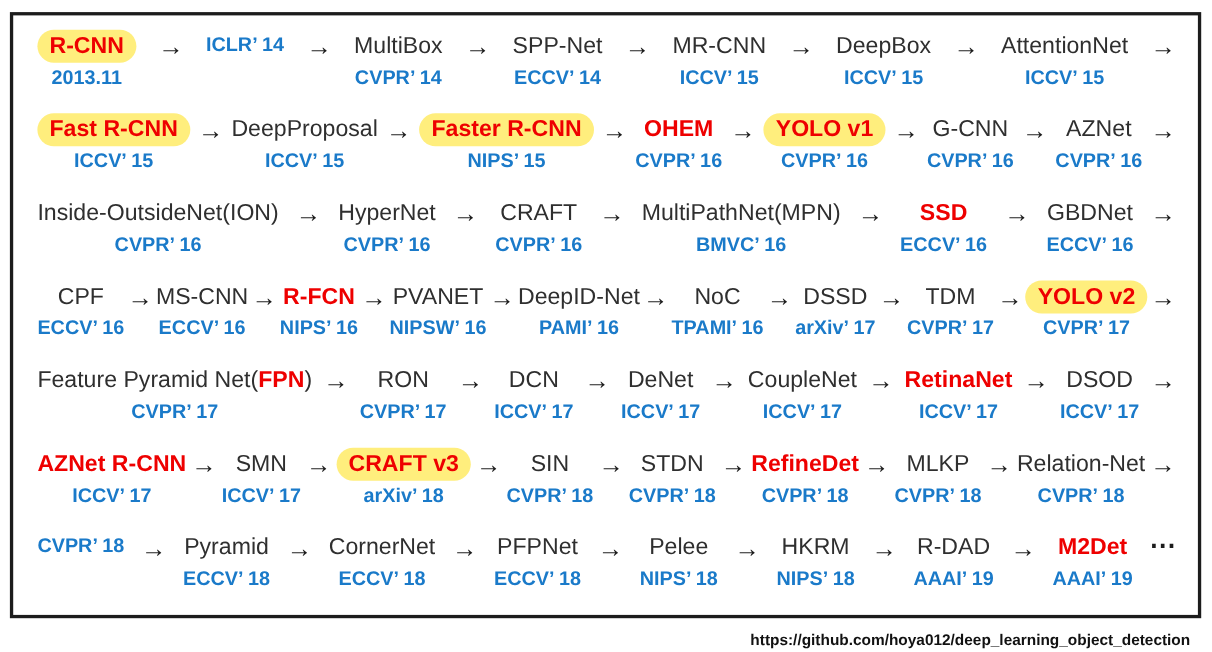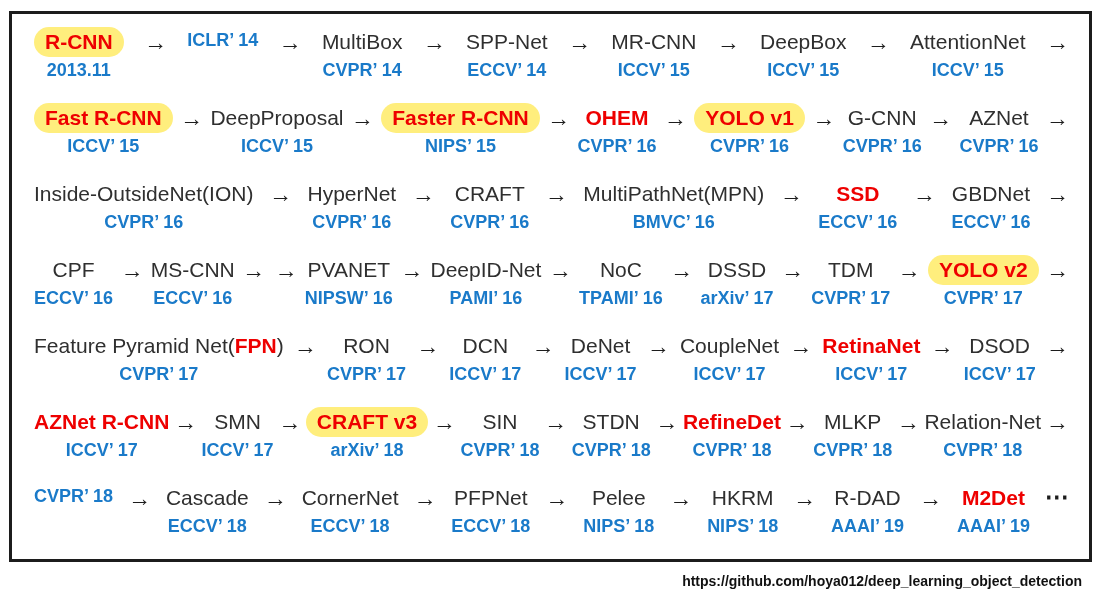--- a/index.html
+++ b/index.html
@@ -197,20 +197,24 @@
         <div class="node">
           <div class="name">CPF</div>
           <div class="venue">ECCV’ 16</div>
         </div>
         <div class="arrow">→</div>
         <div class="node">
           <div class="name">MS-CNN</div>
           <div class="venue">ECCV’ 16</div>
         </div>
         <div class="arrow">→</div>
+        <div class="node">
+          <div class="name red">R-FCN</div>
+          <div class="venue">NIPS’ 16</div>
+        </div>
         <div class="arrow">→</div>
         <div class="node">
           <div class="name">PVANET</div>
           <div class="venue">NIPSW’ 16</div>
         </div>
         <div class="arrow">→</div>
         <div class="node">
           <div class="name">DeepID-Net</div>
           <div class="venue">PAMI’ 16</div>
         </div>
@@ -314,21 +318,21 @@
           <div class="venue">CVPR’ 18</div>
         </div>
         <div class="arrow">→</div>
       </div>
       <div class="row">
         <div class="node">
           <div class="venue">CVPR’ 18</div>
         </div>
         <div class="arrow">→</div>
         <div class="node">
-          <div class="name">Cascade</div>
+          <div class="name">Pyramid</div>
           <div class="venue">ECCV’ 18</div>
         </div>
         <div class="arrow">→</div>
         <div class="node">
           <div class="name">CornerNet</div>
           <div class="venue">ECCV’ 18</div>
         </div>
         <div class="arrow">→</div>
         <div class="node">
           <div class="name">PFPNet</div>

